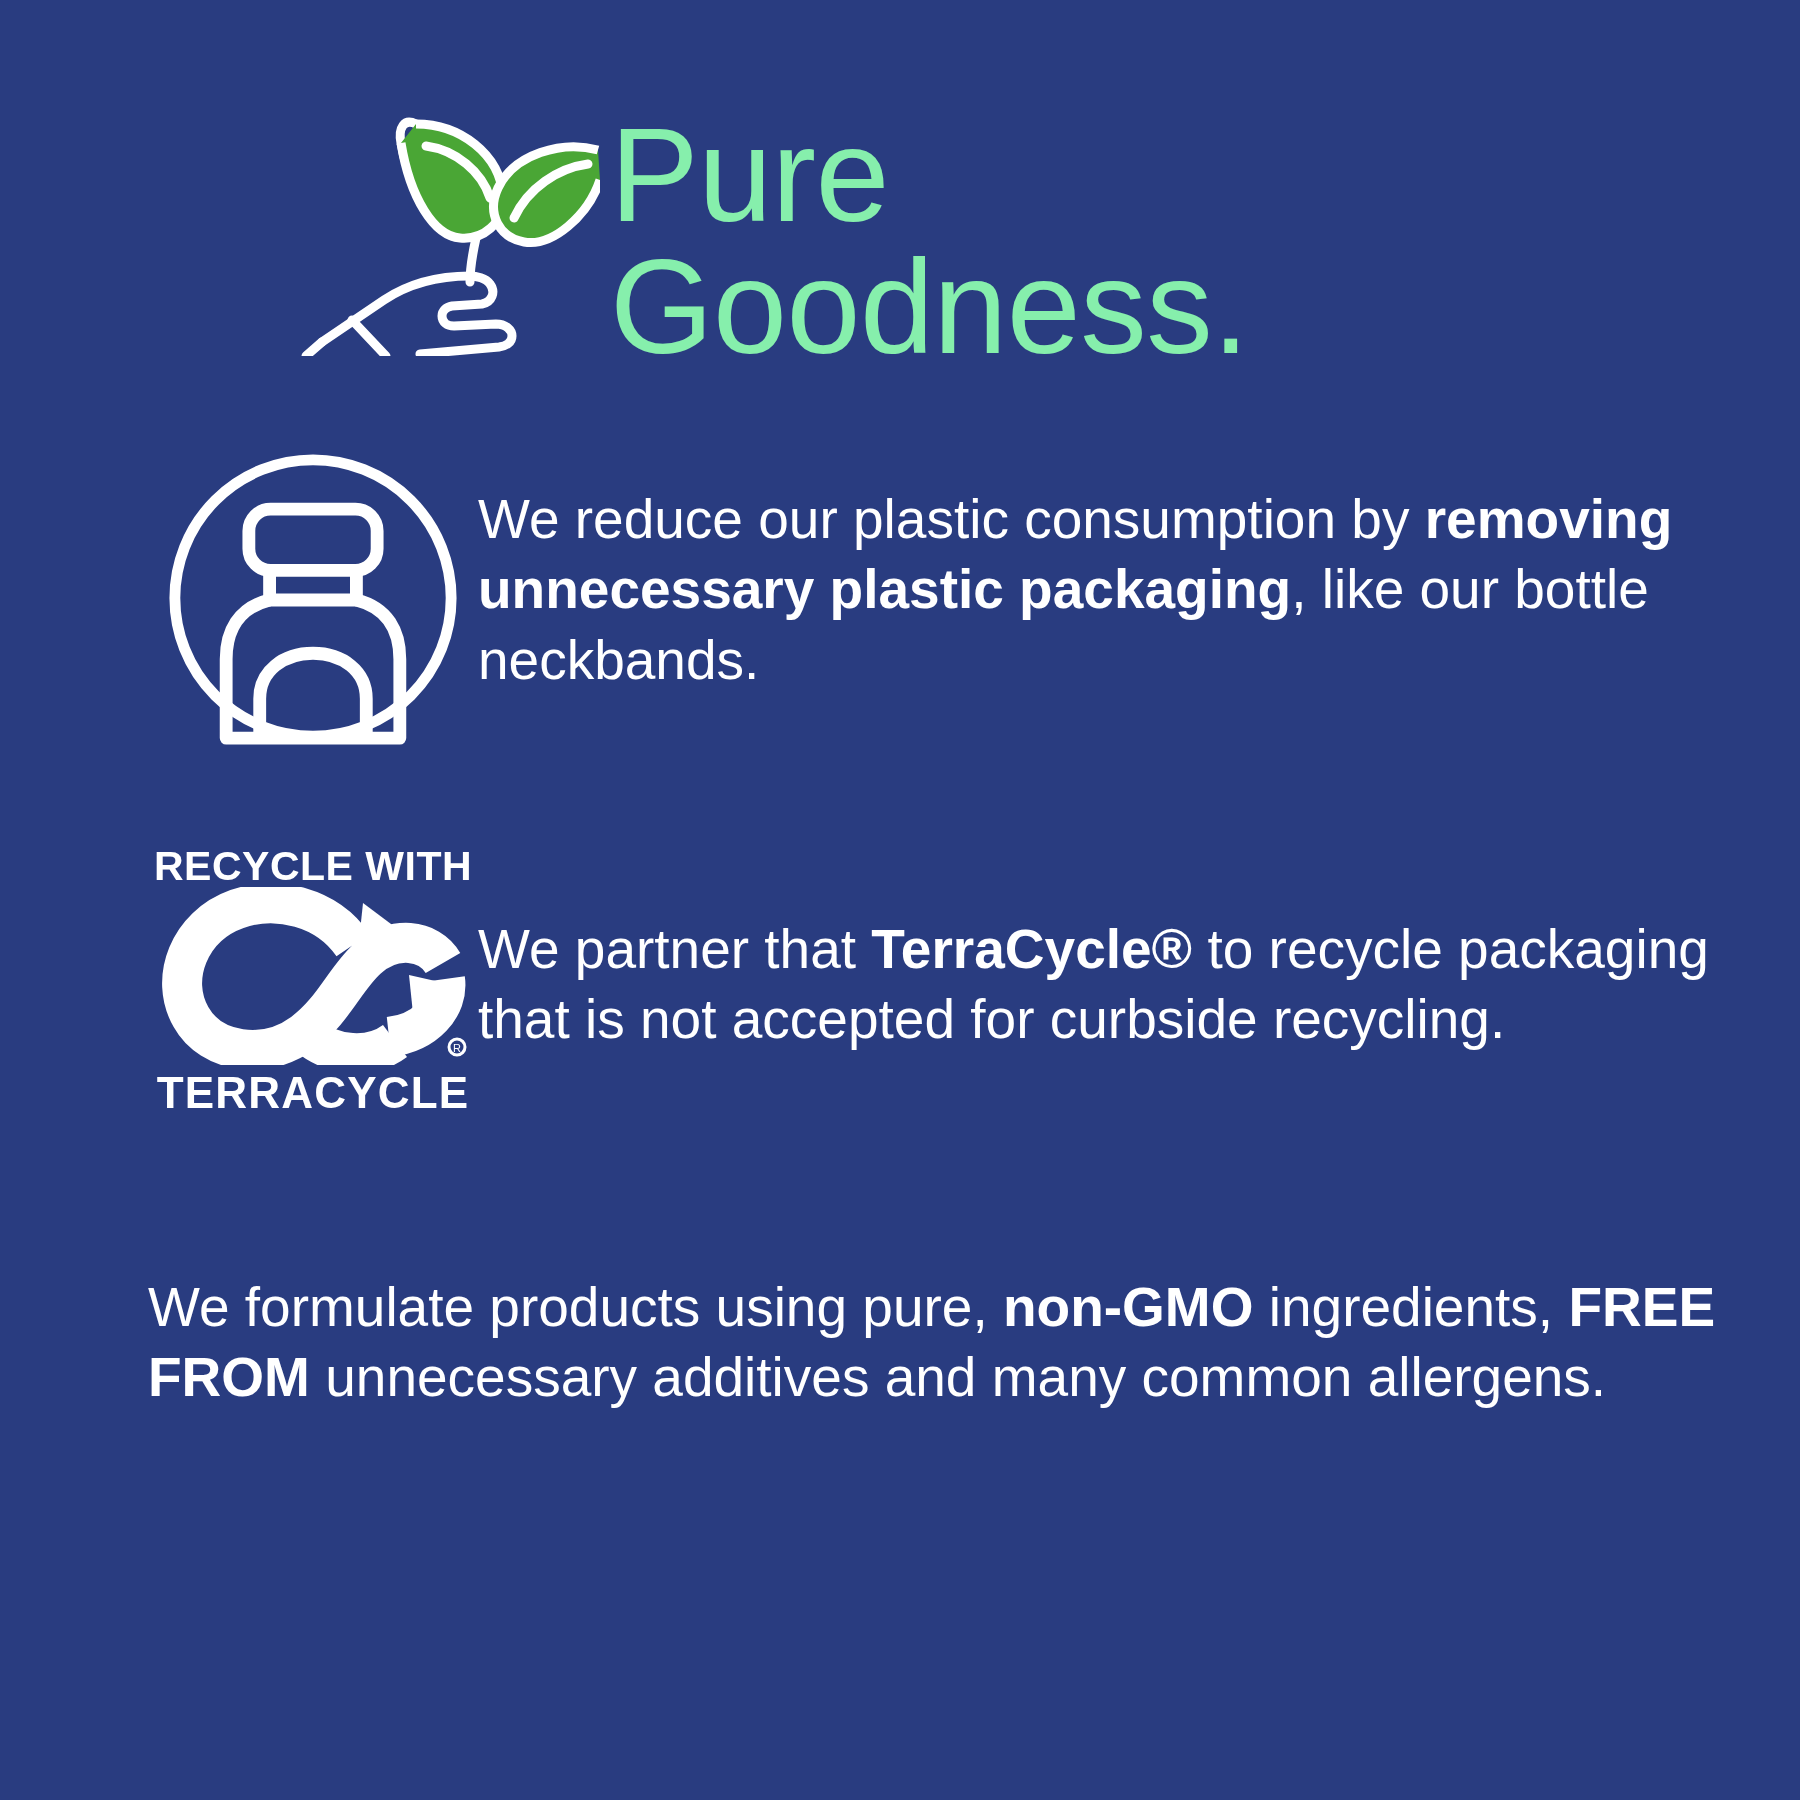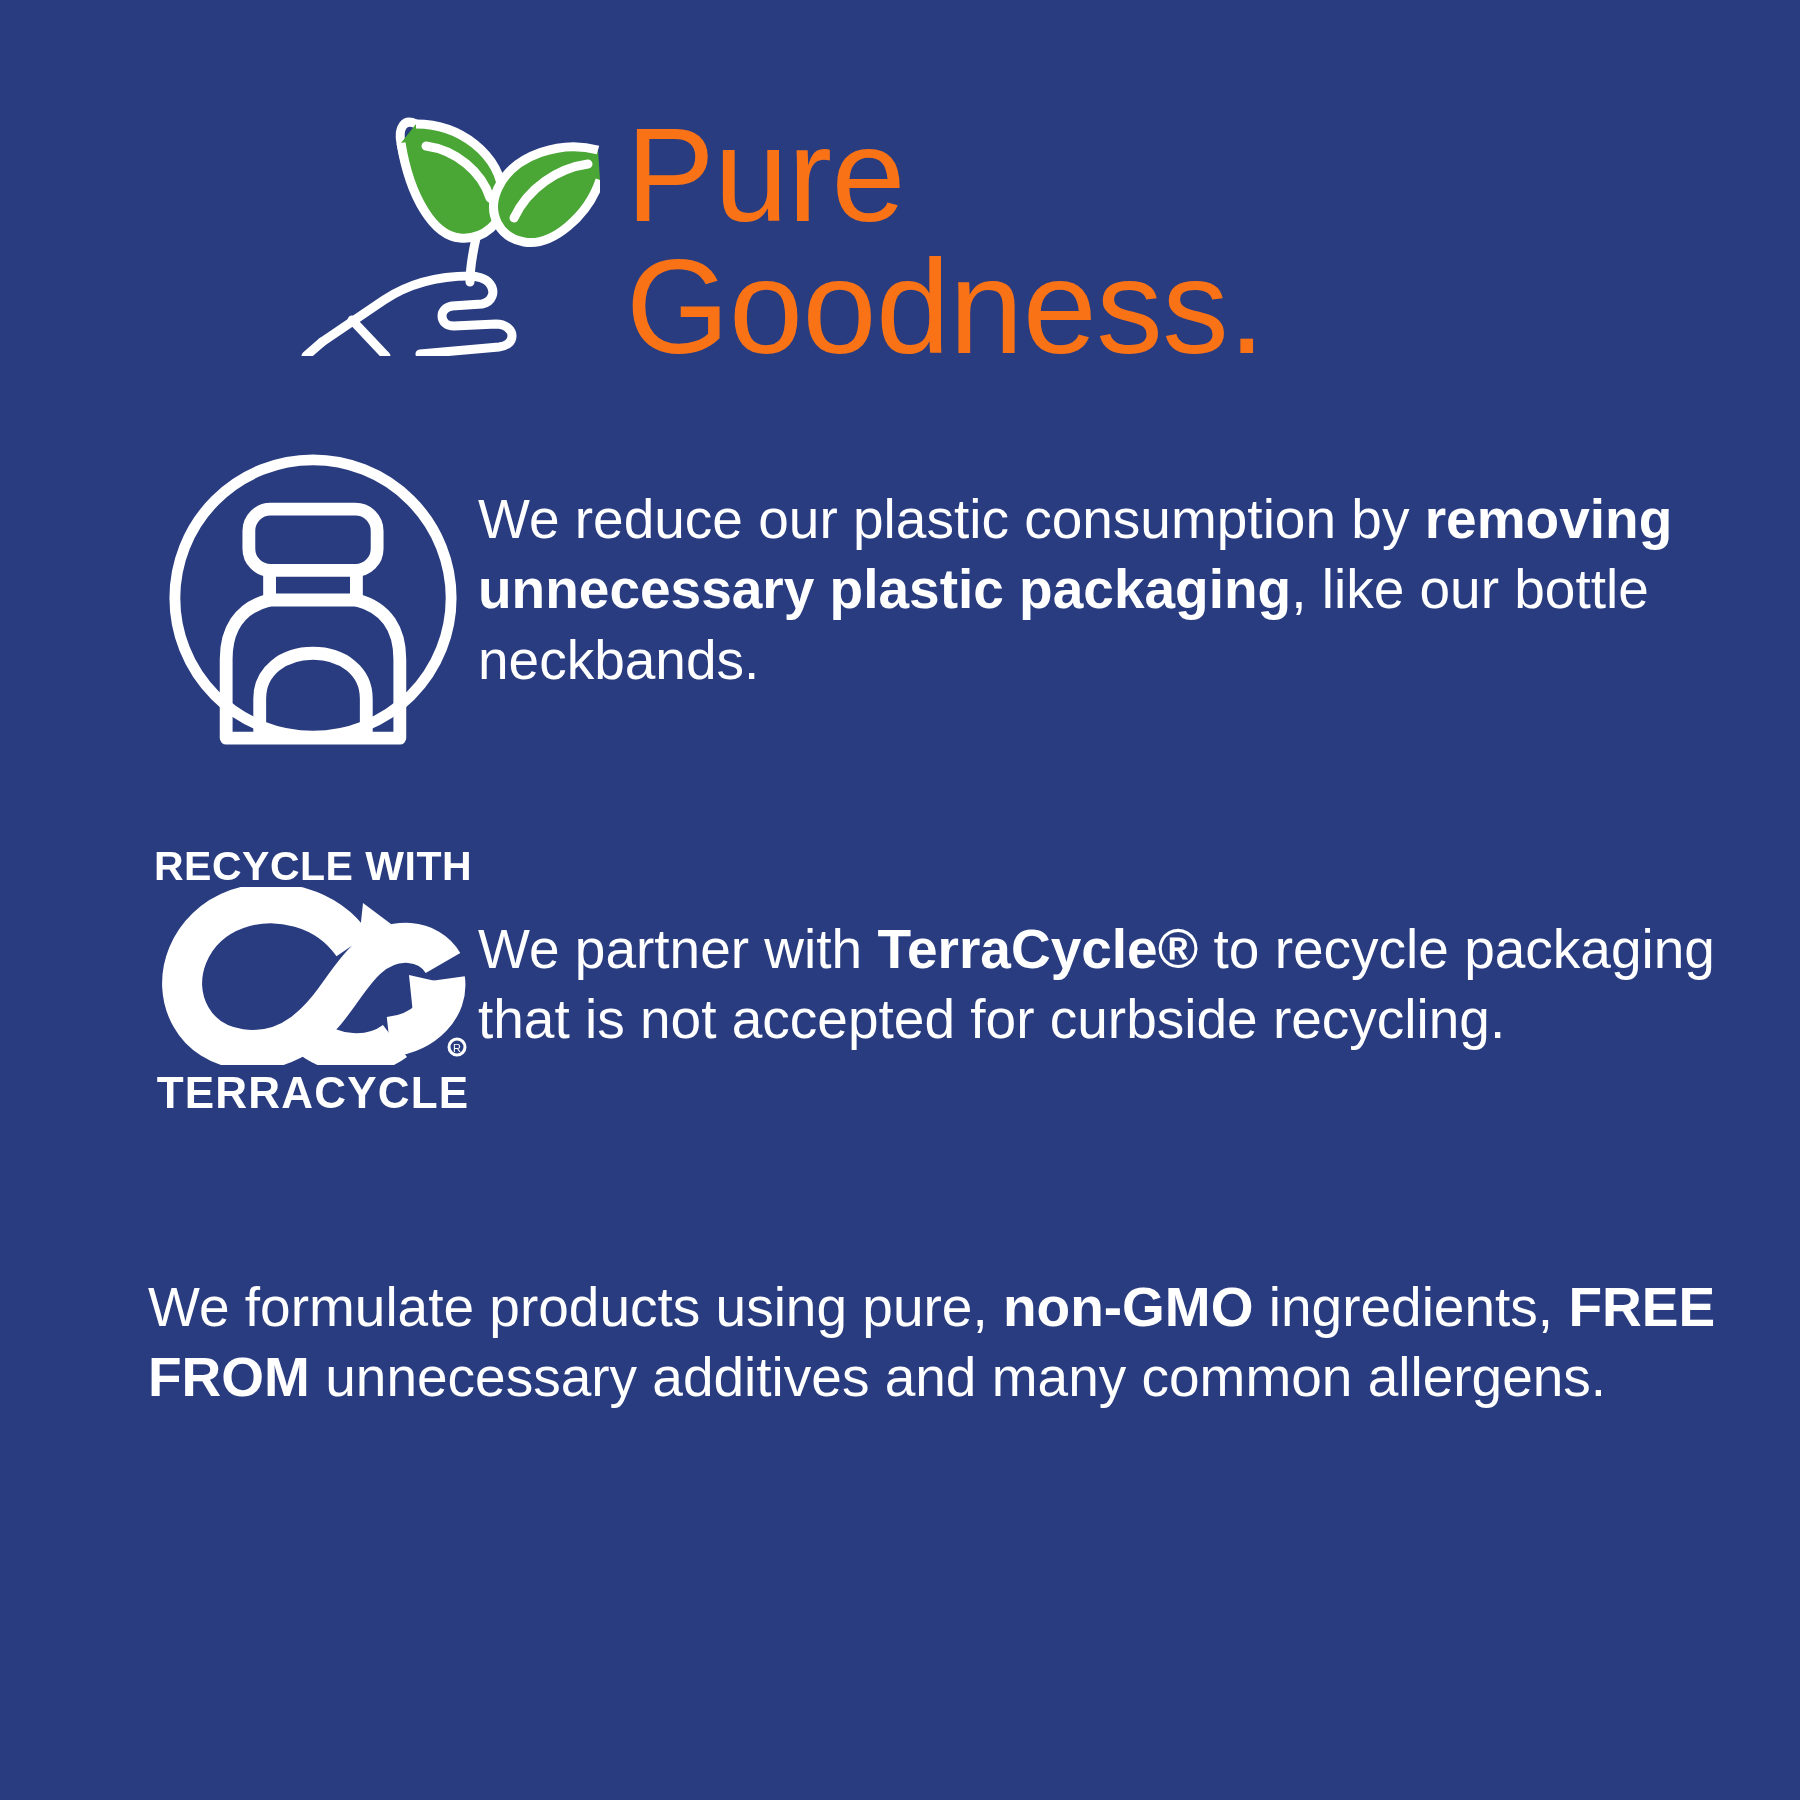--- a/index.html
+++ b/index.html
@@ -30,22 +30,22 @@
     display: flex;
     align-items: flex-start;
   }
   .brand-mark {
     width: 300px;
     height: 268px;
     flex: 0 0 300px;
     margin-top: 10px;
   }
   .brand-title {
-    margin-left: 26px;
-    color: #f97316;
+    margin-left: 10px;
+    color: #86efac;
     font-size: 133px;
     line-height: 0.99;
     font-weight: 400;
     letter-spacing: -0.5px;
     white-space: pre-line;
     padding-top: 32px;
   }
 
   
   .features {
@@ -193,21 +193,21 @@
 
             <polygon points="296,98 258,146 252,88" fill="#ffffff"></polygon>
 
             <circle cx="300" cy="160" r="8" fill="none" stroke="#ffffff" stroke-width="3"></circle>
             <text x="300" y="165" font-size="11" fill="#ffffff" text-anchor="middle" font-family="Liberation Sans, sans-serif">R</text>
           </svg>
           <div class="tc-bottom">TERRACYCLE</div>
         </div>
       </div>
       <div class="feature-text">
-        <span>We partner with </span><b>TerraCycle®</b><span> to recycle packaging that is not accepted for curbside recycling.</span>
+        <span>We partner that </span><b>TerraCycle®</b><span> to recycle packaging that is not accepted for curbside recycling.</span>
       </div>
     </div>
 
     <div class="feature row-gmo">
       <div class="feature-text">
         <span>We formulate products using pure, </span><b>non-GMO</b><span> ingredients, </span><b>FREE FROM</b><span> unnecessary additives and many common allergens.</span>
       </div>
     </div>
 
   </div>

